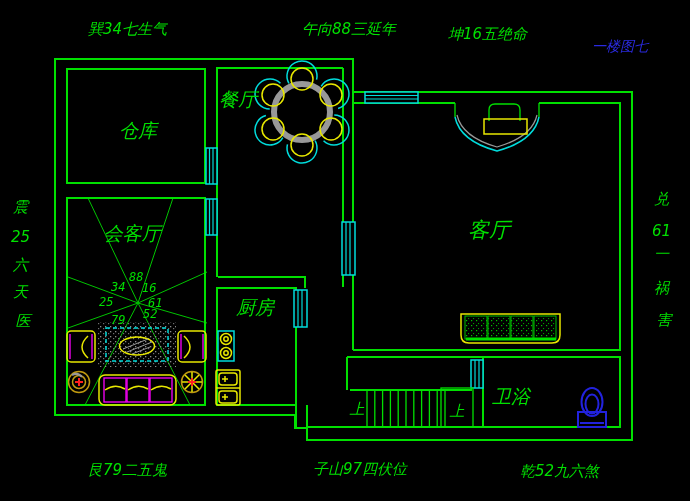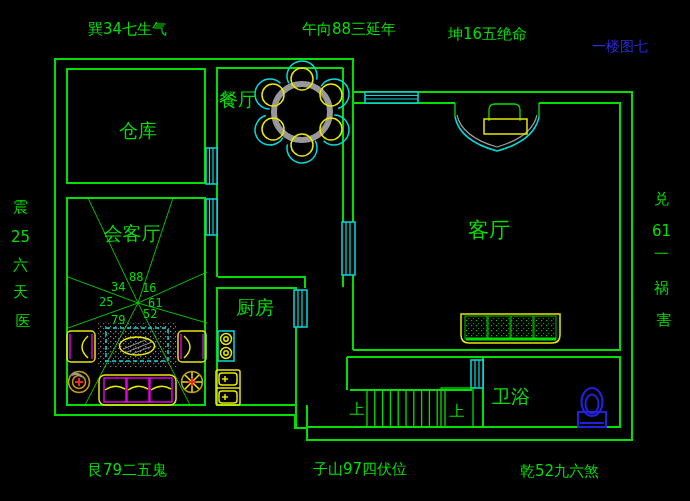--- a/index.html
+++ b/index.html
@@ -1,16 +1,16 @@
 <!DOCTYPE html>
 <html><head>
 <meta charset="utf-8">
 <style>
   html,body{margin:0;padding:0;background:#000;}
-  .canvas{position:relative;width:690px;height:501px;background:#000;overflow:hidden;}
+  .canvas{position:relative;width:690px;height:501px;background:#000;overflow:hidden;font-style:italic;}
   svg{display:block;}
   
   .wall   {stroke:#00e000;fill:none;stroke-width:2;}
   .wallthin{stroke:#00e000;fill:none;stroke-width:1.3;}
   .ray    {stroke:#00c400;fill:none;stroke-width:1;}
   .win    {stroke:#00dcdc;fill:#000;stroke-width:1.5;}
   .winline{stroke:#00dcdc;fill:none;stroke-width:1.2;}
   .yel    {stroke:#e8e800;fill:none;stroke-width:1.5;}
   .mag    {stroke:#ff00ff;fill:none;stroke-width:1.3;}
   .gray   {stroke:#989898;fill:none;}

